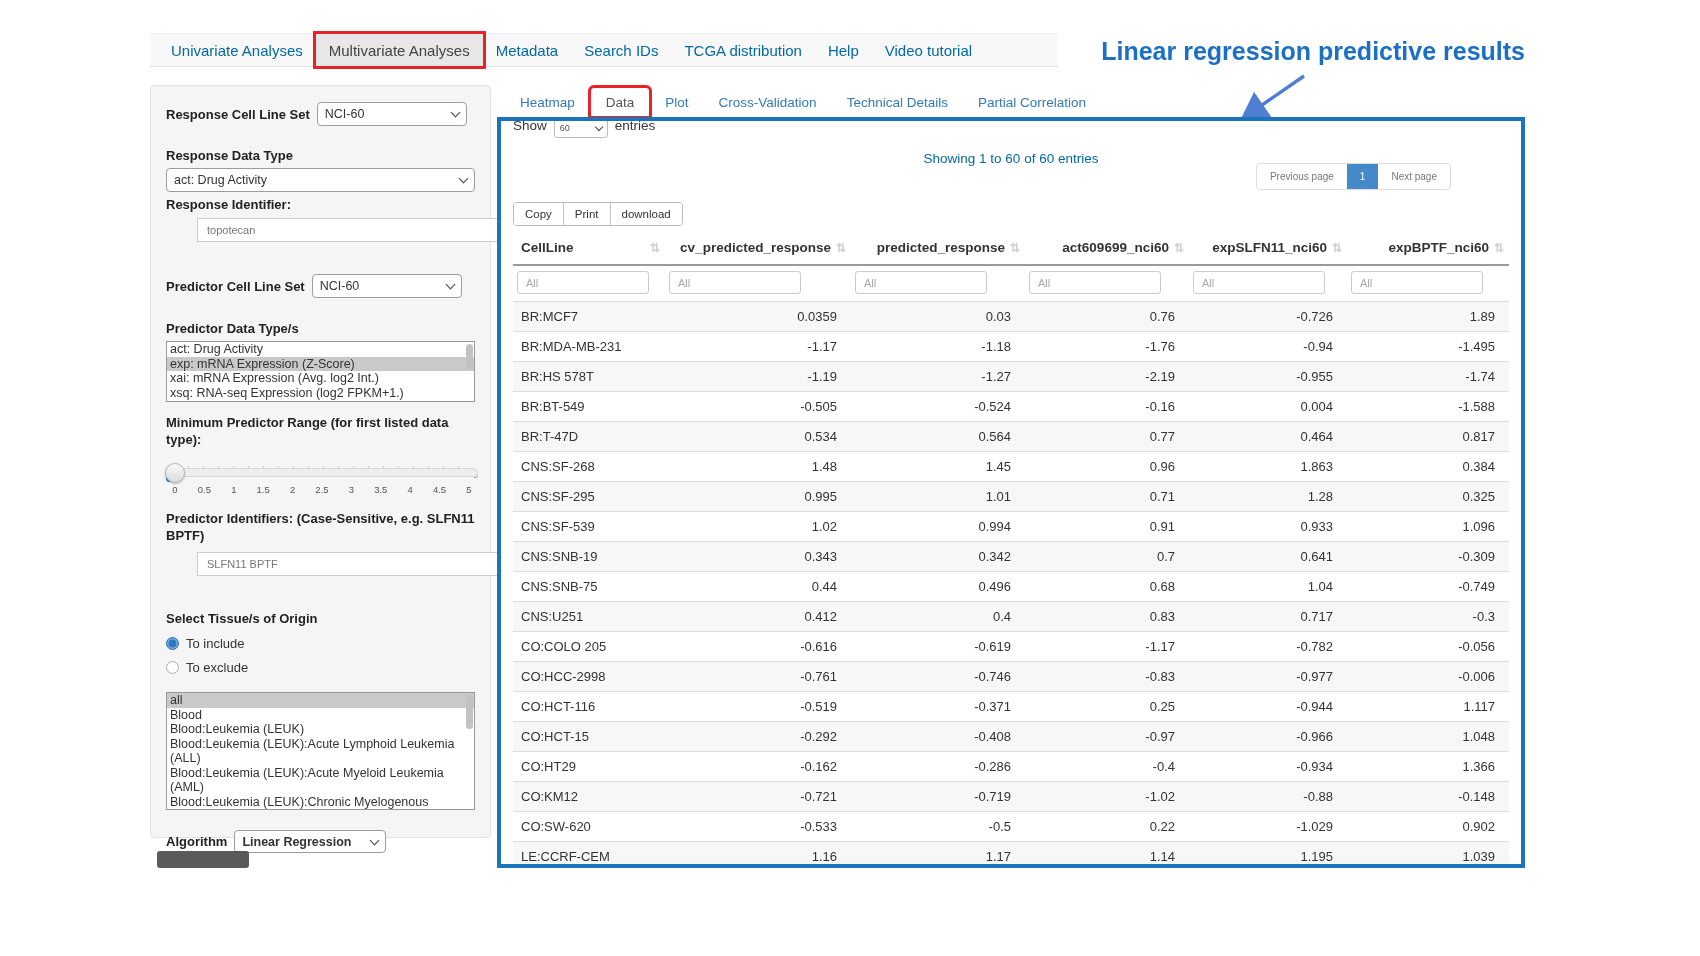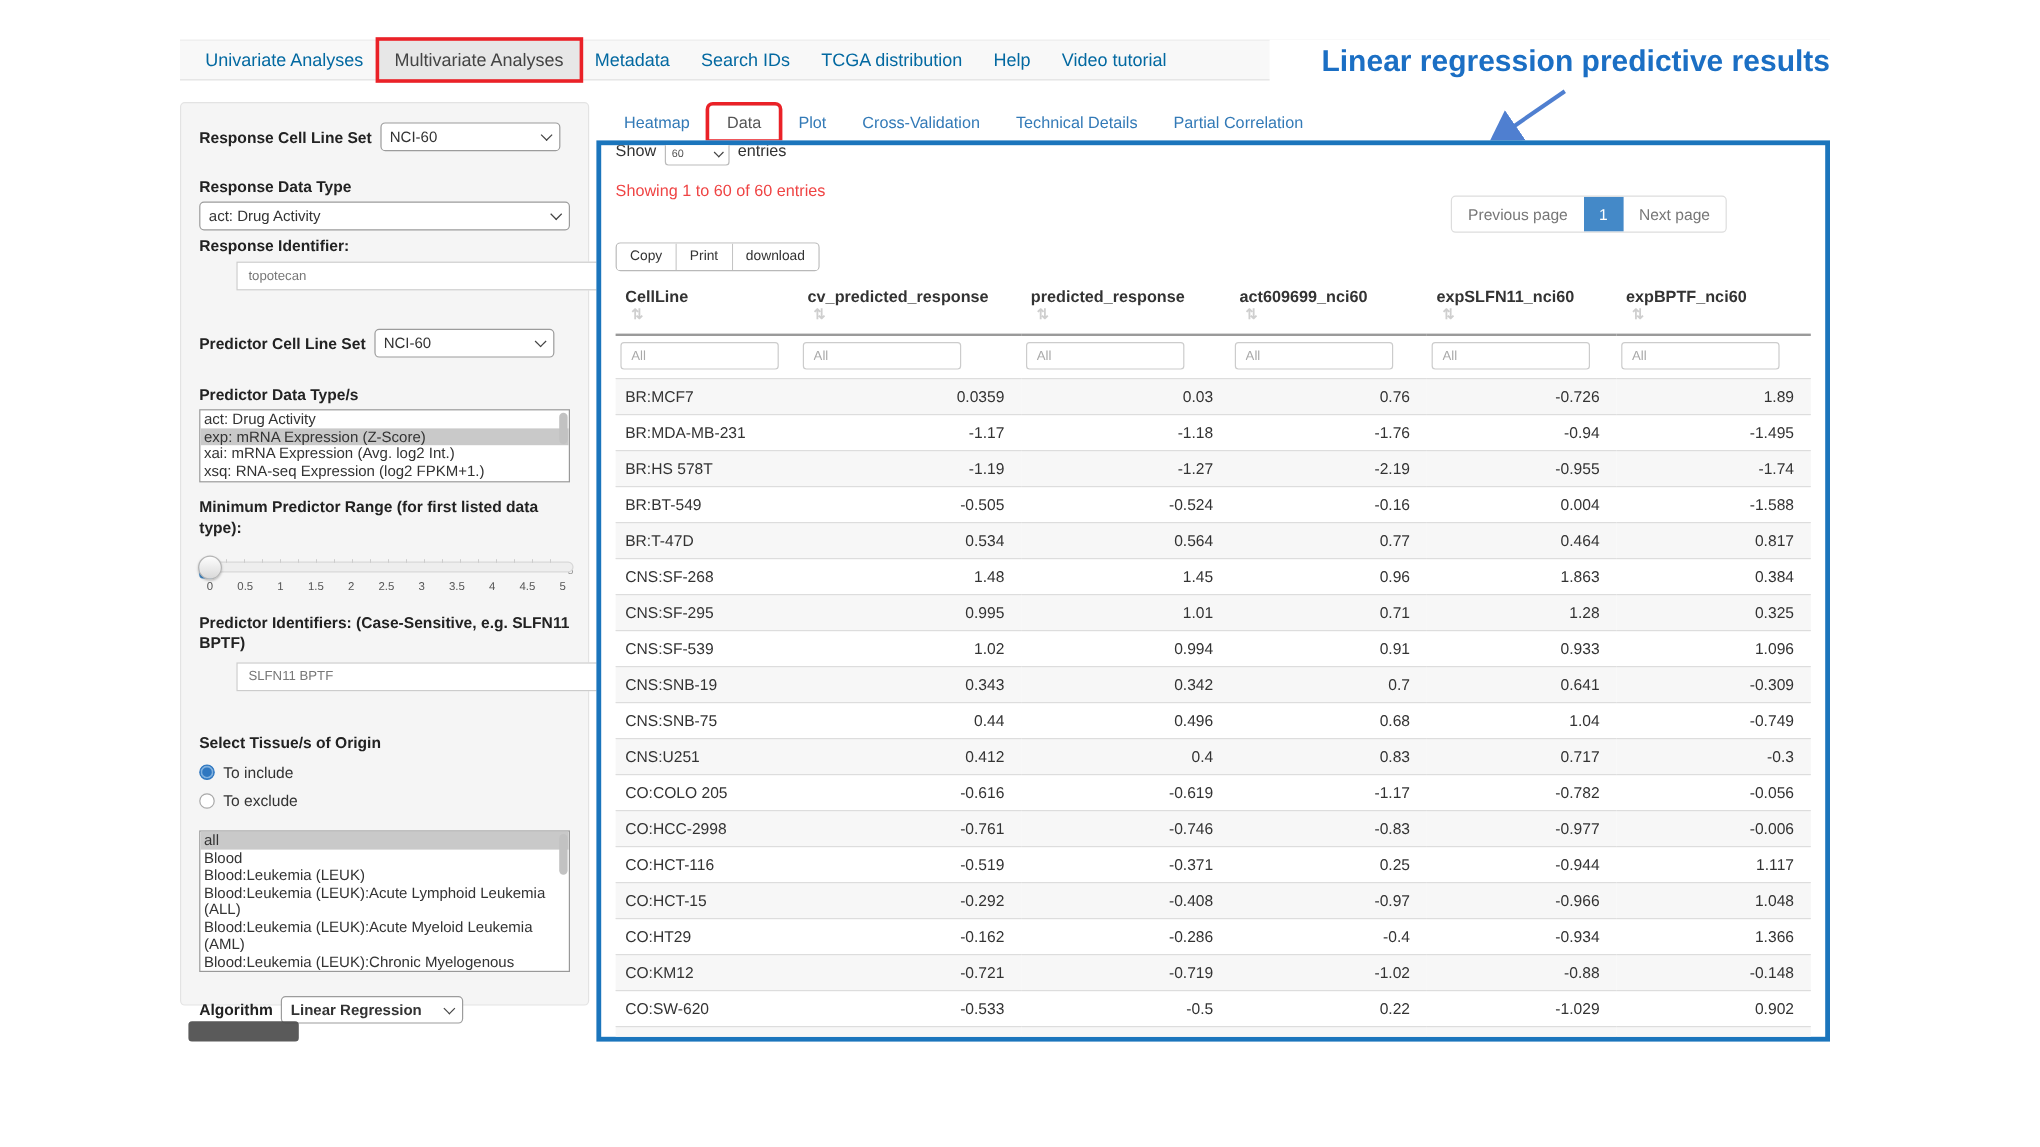--- a/index.html
+++ b/index.html
@@ -56,34 +56,34 @@
   .tab.active { background:#fff; border:1px solid #ddd; border-bottom:none; border-radius:4px 4px 0 0; color:#555;
                 outline:3px solid #ea2127; outline-offset:-1px; }
 
   
   .bluebox { position:absolute; left:497px; top:117px; width:1028px; height:751px; border:4px solid #1b75bc;
              background:#fff; padding:0 12px; overflow:hidden; }
   .show-row { margin-top:-3px; display:flex; align-items:flex-start; gap:7px; font-size:13.5px; color:#333; height:24px; }
   .show-sel { width:54px; height:20px; border:1px solid #bbb; border-radius:3px; background:#fff; display:flex;
               align-items:center; justify-content:space-between; padding:0 5px; font-size:9px; color:#555; cursor:pointer; }
   .show-sel .chev { width:6px; height:6px; margin-top:-2px; }
-  .info-row { font-size:13.5px; color:#ef4444; margin-top:9px; }
-
-  .pager { position:absolute; top:42px; right:82px; display:flex; border:1px solid #ddd; border-radius:4px;
-           overflow:hidden; font-size:13px; color:#777; background:#fff; }
+  .info-row { font-size:13.5px; color:#0369a1; margin-top:9px;text-align:center; }
+
+  .pager { position:absolute; top:42px; right:70px; display:flex; border:1px solid #ddd; border-radius:4px;
+           overflow:hidden; font-size:10px; color:#777; background:#fff; }
   .pg { padding:7px 13px; cursor:pointer; white-space:nowrap; }
   .pg.current { background:#4489c8; color:#fff; }
 
   .export-group { display:inline-flex; border:1px solid #b9b9b9; border-radius:4px; overflow:hidden; margin-top:36px; background:#fff; }
   .exp-btn { padding:5px 11px; font-size:11.5px; color:#333; background:#fff; border-right:1px solid #c4c4c4; cursor:pointer; }
   .exp-btn:last-child { border-right:none; }
 
   table.dt { width:996px; border-collapse:collapse; table-layout:fixed; margin-top:6px; }
   .dt th { font-size:13.5px; font-weight:bold; color:#333; padding:8px 6px 9px 8px; border-bottom:2px solid #9a9a9a; }
-  .th-inner { display:flex; align-items:flex-start;flex-direction:column; }
+  .th-inner { display:flex; align-items:flex-end; }
   .th-inner.right { justify-content:flex-end; }
   .th-inner.between { justify-content:space-between; }
   .sort-icon { color:#cfcfcf; font-size:12px; margin-left:5px; letter-spacing:-1px; cursor:pointer; }
   .dt td.filter-cell { padding:5px 4px 7px 4px; }
   .filter-input { width:132px; height:23px; border:1px solid #ccc; border-radius:3px; padding:0 8px; font-size:11px;
                   color:#666; background:#fff; font-family:"Liberation Sans",sans-serif; }
   .filter-input::placeholder { color:#a9a9a9; }
   .dt td.cell { font-size:13px; color:#333; padding:7px 8px; border-top:1px solid #ddd; height:29px; }
   .dt td.num { text-align:right; padding-right:14px; }
   .dt tbody tr:nth-child(odd)  td.cell { background:#f7f7f7; }

